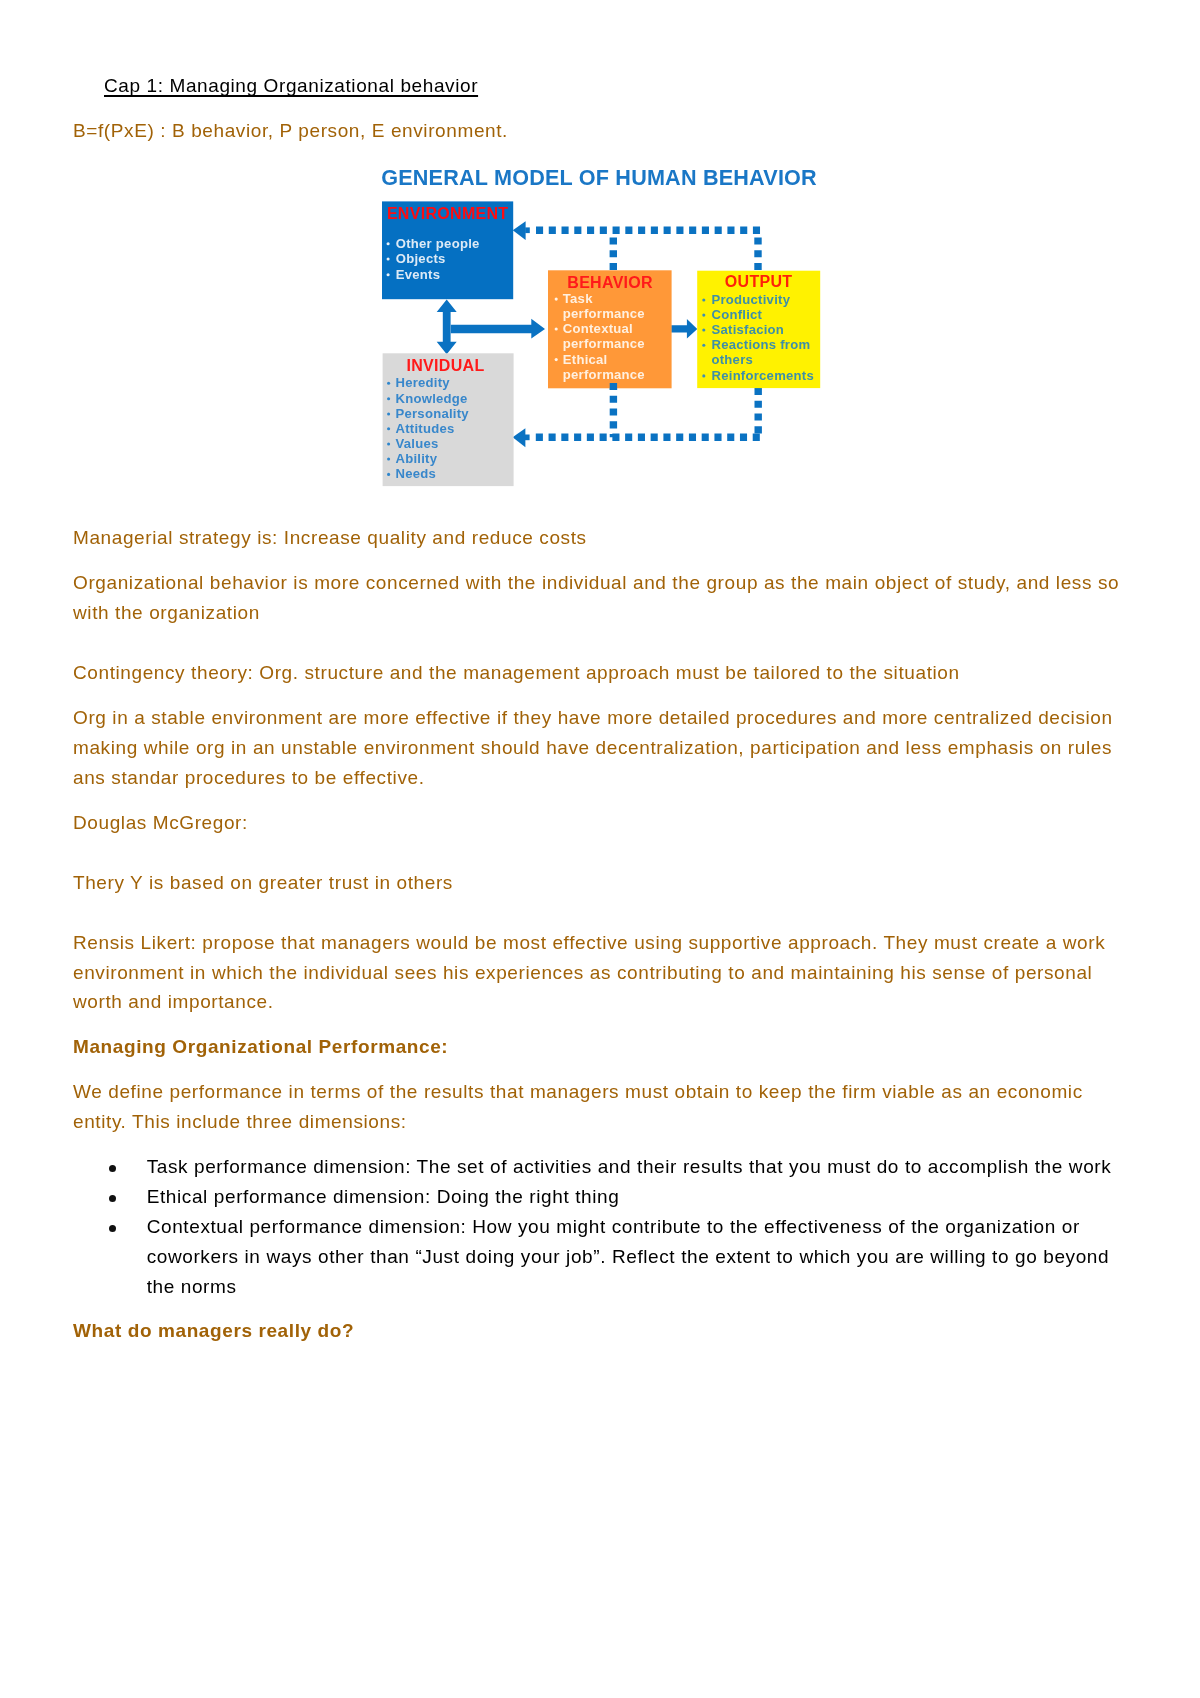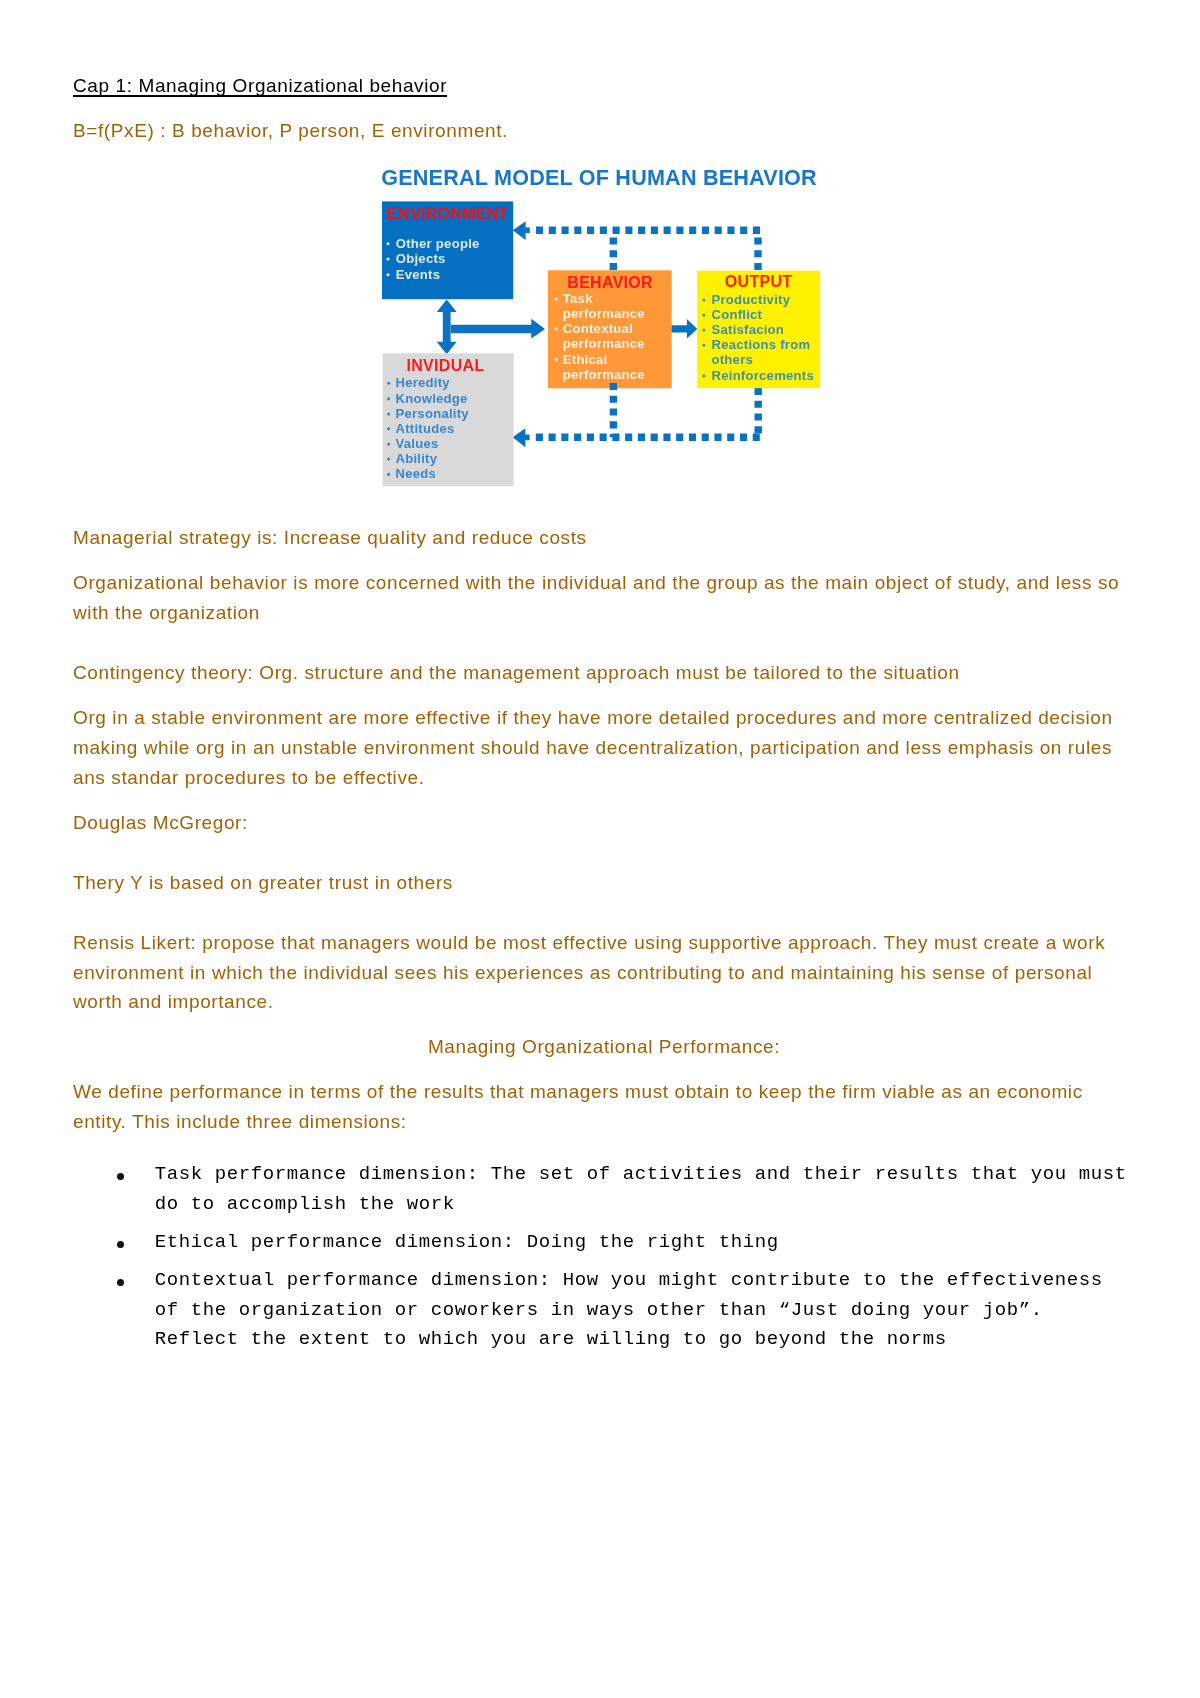--- a/index.html
+++ b/index.html
@@ -5,28 +5,28 @@
 <style>
   html,body{margin:0;padding:0;background:#ffffff;}
   body{width:1200px;height:1698px;overflow:hidden;
        font-family:"Liberation Sans","DejaVu Sans",sans-serif;color:#000;
        -webkit-font-smoothing:antialiased;}
   .page{position:relative;width:1200px;height:1698px;background:#fff;}
   .doc{position:absolute;left:73px;top:70.6px;width:1062px;}
   p.para{margin:0;font-size:19px;line-height:29.87px;color:#a16207;
          letter-spacing:0.6px;}
   .gap{height:15.06px;}
-  .bold{font-weight:normal;text-align:center;}
+  .bold{font-weight:bold;}
   h1.title{margin:0;font-size:19px;font-weight:400;line-height:29.87px;
         letter-spacing:0.6px;}
   h1.title span{text-decoration:underline;text-underline-offset:2.6px;
-        text-decoration-thickness:2.2px;text-decoration-skip-ink:none;}
+        text-decoration-thickness:2.2px;text-decoration-skip-ink:none;margin-left:31px;}
   ul.bul{margin:0;padding:0;list-style:none;}
   ul.bul li{position:relative;font-size:19px;line-height:29.87px;
-        letter-spacing:0.6px;padding-left:73.7px;margin:8px;font-family:Liberation Mono, monospace;}
+        letter-spacing:0.6px;padding-left:73.7px;margin:0;}
   ul.bul li .bl{position:absolute;left:35.8px;top:13.2px;width:7.2px;
         height:7.2px;border-radius:50%;background:#111;font-size:0;
         line-height:0;}
   .figwrap{position:relative;height:362.9px;}
   svg.fig{position:absolute;left:370px;top:163px;}
 </style>
 </head>
 <body>
 
 <div class="page">
@@ -58,20 +58,21 @@
     <p class="para bold">Managing Organizational Performance:</p>
     <div class="gap"></div>
     <p class="para">We define performance in terms of the results that managers must obtain to keep the firm viable as an economic entity. This include three dimensions:</p>
     <div class="gap"></div>
     <ul class="bul">
       <li><span class="bl">•</span><span>Task performance dimension: The set of activities and their results that you must do to accomplish the work</span></li>
       <li><span class="bl">•</span><span>Ethical performance dimension: Doing the right thing</span></li>
       <li><span class="bl">•</span><span>Contextual performance dimension: How you might contribute to the effectiveness of the organization or coworkers in ways other than “Just doing your job”. Reflect the extent to which you are willing to go beyond the norms</span></li>
     </ul>
     <div class="gap"></div>
+    <p class="para bold">What do managers really do?</p>
   </div>
 
   <svg class="fig" width="460" height="340" viewBox="0 0 460 340">
     <g>
       <text x="11.2" y="22.4" font-family="Liberation Sans, sans-serif" font-size="21.6" font-weight="bold" fill="#1A77C6" letter-spacing="0.2">GENERAL MODEL OF HUMAN BEHAVIOR</text>
     </g>
 
     <g>
       <path d="M142.8 67.2 L155.6 58.2 L155.6 77.1 Z" fill="#0A72C2"></path>
       <rect x="155.2" y="64.4" width="4.6" height="5.7" fill="#0A72C2"></rect>

